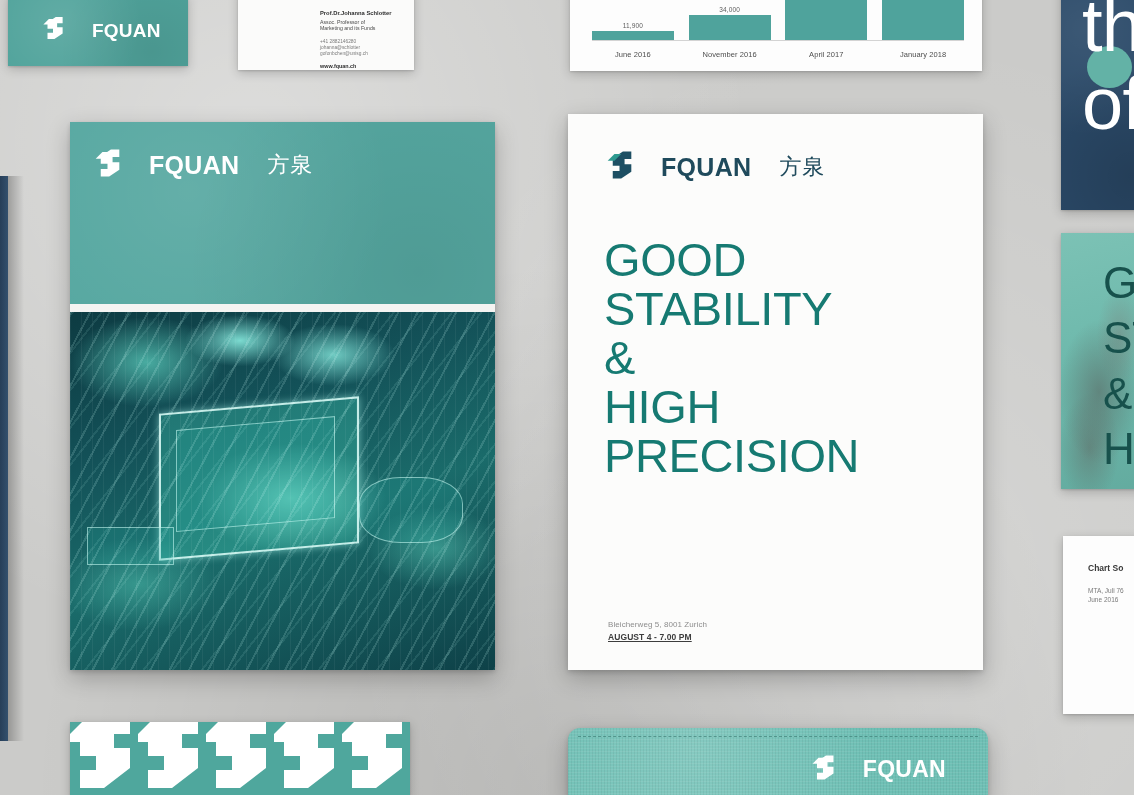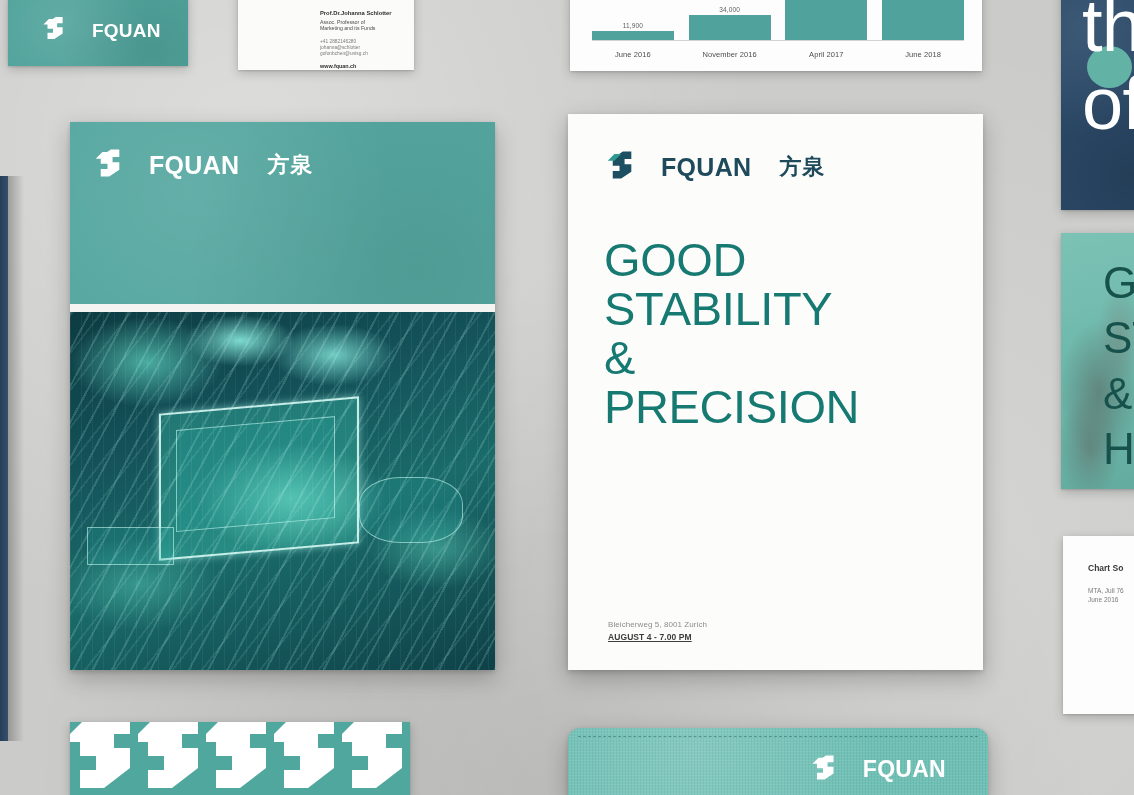--- a/index.html
+++ b/index.html
@@ -42,21 +42,21 @@
 
   
   .logomark { display: inline-block; vertical-align: middle; }
   .logo-row { display: flex; align-items: center; gap: 28px; white-space: nowrap; }
   .logo-word {
     font-weight: 700;
     letter-spacing: 0.012em;
     line-height: 1;
   }
   .logo-cn {
-    font-weight: 700;
+    font-weight: 400;
     letter-spacing: 0.04em;
     line-height: 1;
   }
 
   
   #card-teal-tl {
     left: 8px; top: -6px; width: 180px; height: 72px;
     background: #50a39b;
     background-image:
       radial-gradient(circle at 30% 40%, rgba(255,255,255,0.10), transparent 60%),
@@ -317,21 +317,21 @@
           <div class="chart-col">
             <div class="chart-vallabel"></div>
             <div class="chart-bar" style="height: 87.7778%; background: rgb(79, 163, 156);"></div>
           </div>
         </div>
     </div>
     <div class="chart-axis" id="chart-axis">
         <div class="chart-tick">June 2016</div>
         <div class="chart-tick">November 2016</div>
         <div class="chart-tick">April 2017</div>
-        <div class="chart-tick">June 2018</div>
+        <div class="chart-tick">January 2018</div>
       </div>
   </div>
 
   <div class="piece shadow-soft" id="card-navy">
     <div class="navy-dot"></div>
     <div class="navy-text" style="position:absolute;left:21px;top:6px;">th</div>
     <div class="navy-text" style="position:absolute;left:21px;top:84px;">of</div>
   </div>
 
   <div class="piece shadow-soft" id="poster-teal-right">
@@ -383,20 +383,21 @@
         </svg>
       </span>
       <span class="logo-word" style="font-size:25px;color:#1f4a5c;">FQUAN</span>
       <span class="logo-cn" style="font-size:22px;color:#1f4a5c;">方泉</span>
     </div>
 
     <div id="poster-head">
         <div>GOOD</div>
         <div>STABILITY</div>
         <div>&amp;</div>
+        <div>HIGH</div>
         <div>PRECISION</div>
       </div>
 
     <div id="poster-foot">
       <div class="foot-addr">Bleicherweg 5, 8001 Zurich</div>
       <div class="foot-date">AUGUST 4 - 7.00 PM</div>
     </div>
   </div>
 
   <div class="piece shadow-soft" id="card-pattern">

